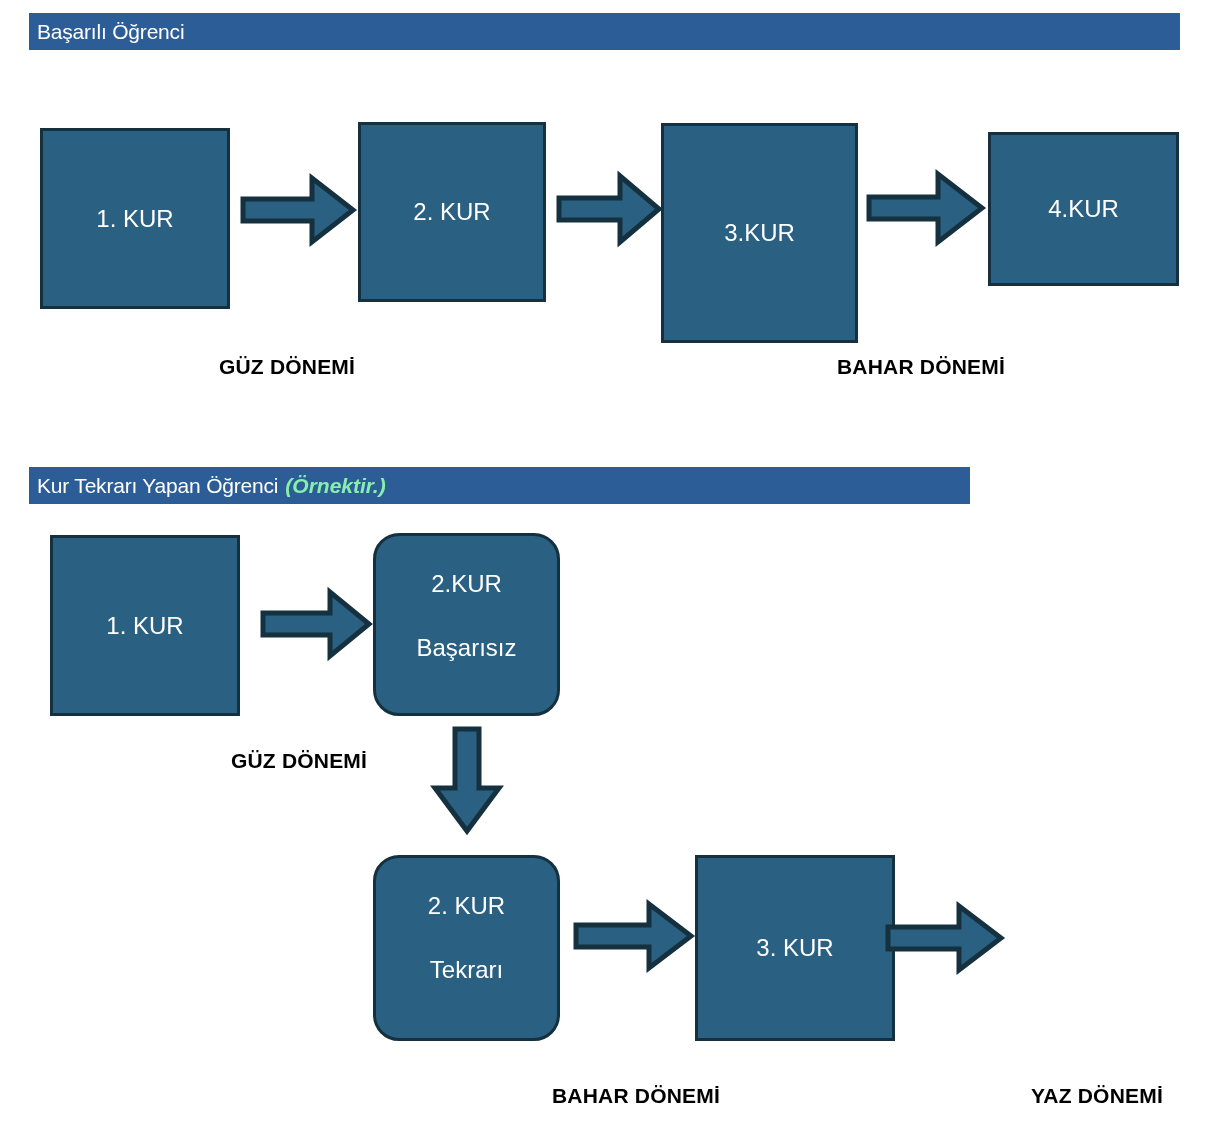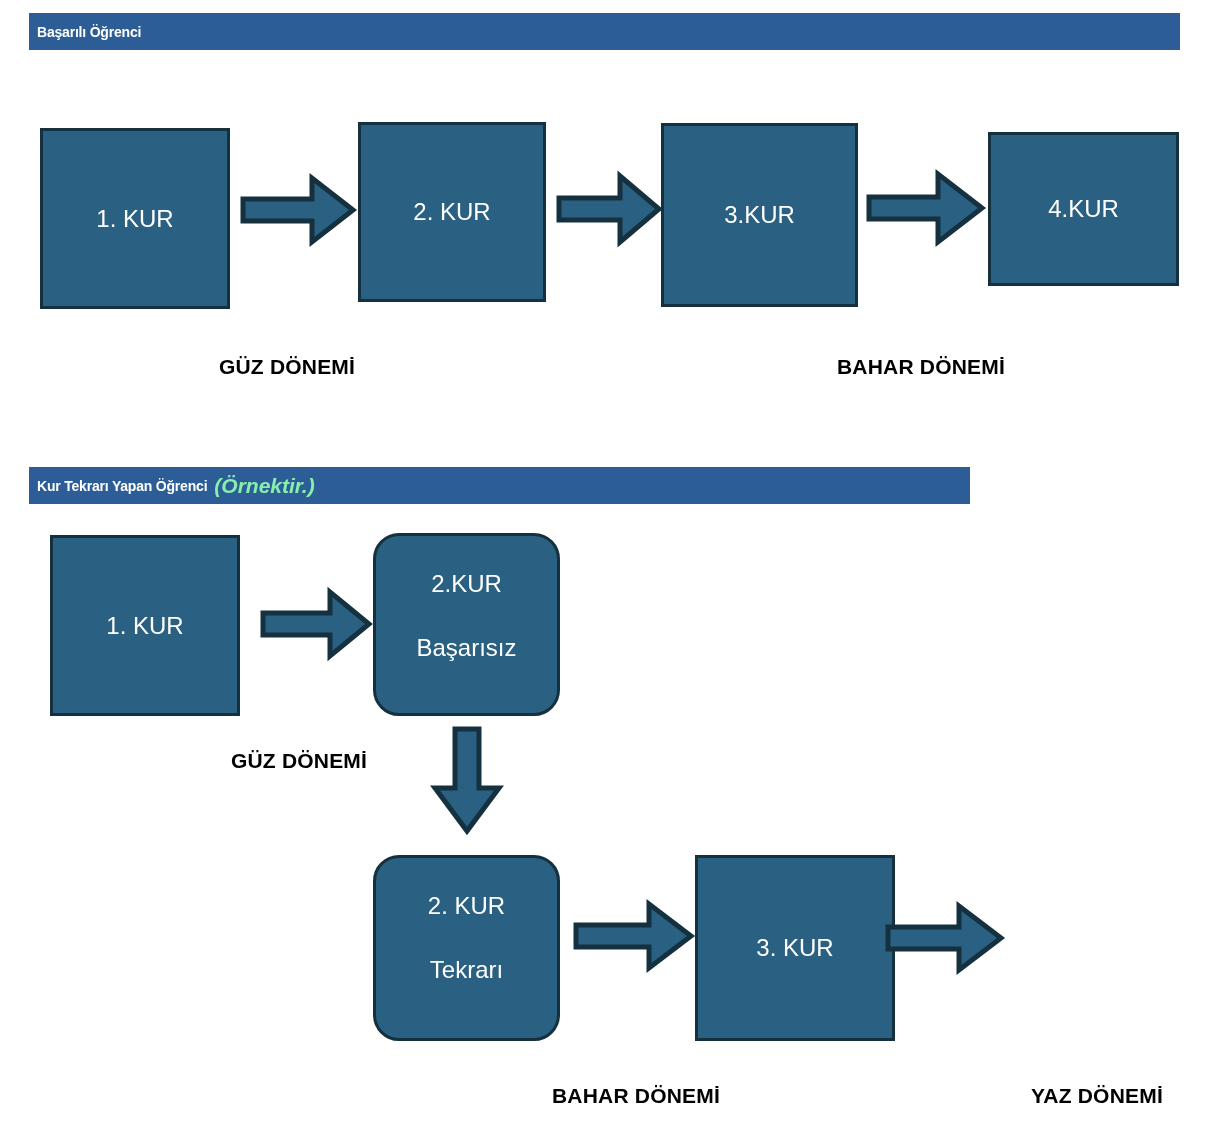--- a/index.html
+++ b/index.html
@@ -28,22 +28,22 @@
   .section-bar {
     position: absolute;
     background: #2d5d96;
     display: flex;
     align-items: center;
     box-sizing: border-box;
     padding-left: 8px;
   }
   .section-bar .bar-title {
     color: #ffffff;
-    font-weight: bold;
-    font-size: 14px;
+    font-weight: normal;
+    font-size: 21px;
     letter-spacing: -0.2px;
     white-space: nowrap;
     line-height: 1;
   }
   .section-bar .bar-title-italic {
     color: #86efac;
     font-weight: bold;
     font-style: italic;
     font-size: 21px;
     white-space: nowrap;
@@ -68,21 +68,21 @@
     font-size: 24px;
     line-height: 1.15;
   }
   .kur-box .box-line { display: block; white-space: nowrap; }
   .kur-box.two-line { justify-content: flex-start; padding-top: 34px; border-radius: 26px; }
   .kur-box.two-line .box-line + .box-line { margin-top: 36px; }
 
   
   #box-r1-1 { left: 40px;  top: 128px; width: 190px; height: 181px; }
   #box-r1-2 { left: 358px; top: 122px; width: 188px; height: 180px; }
-  #box-r1-3 { left: 661px; top: 123px; width: 197px; height: 184px; }
+  #box-r1-3 { left: 661px; top: 123px; width: 197px; height: 220px; }
   #box-r1-4 { left: 988px; top: 132px; width: 191px; height: 154px; }
 
   
   #box-r2-1 { left: 50px;  top: 535px; width: 190px; height: 181px; }
   #box-r2-2 { left: 373px; top: 533px; width: 187px; height: 183px; }
 
   
   #box-r3-1 { left: 373px; top: 855px; width: 187px; height: 186px; }
   #box-r3-2 { left: 695px; top: 855px; width: 200px; height: 186px; }
   #box-r3-3 { left: 1005px;top: 850px; width: 183px; height: 186px; }

